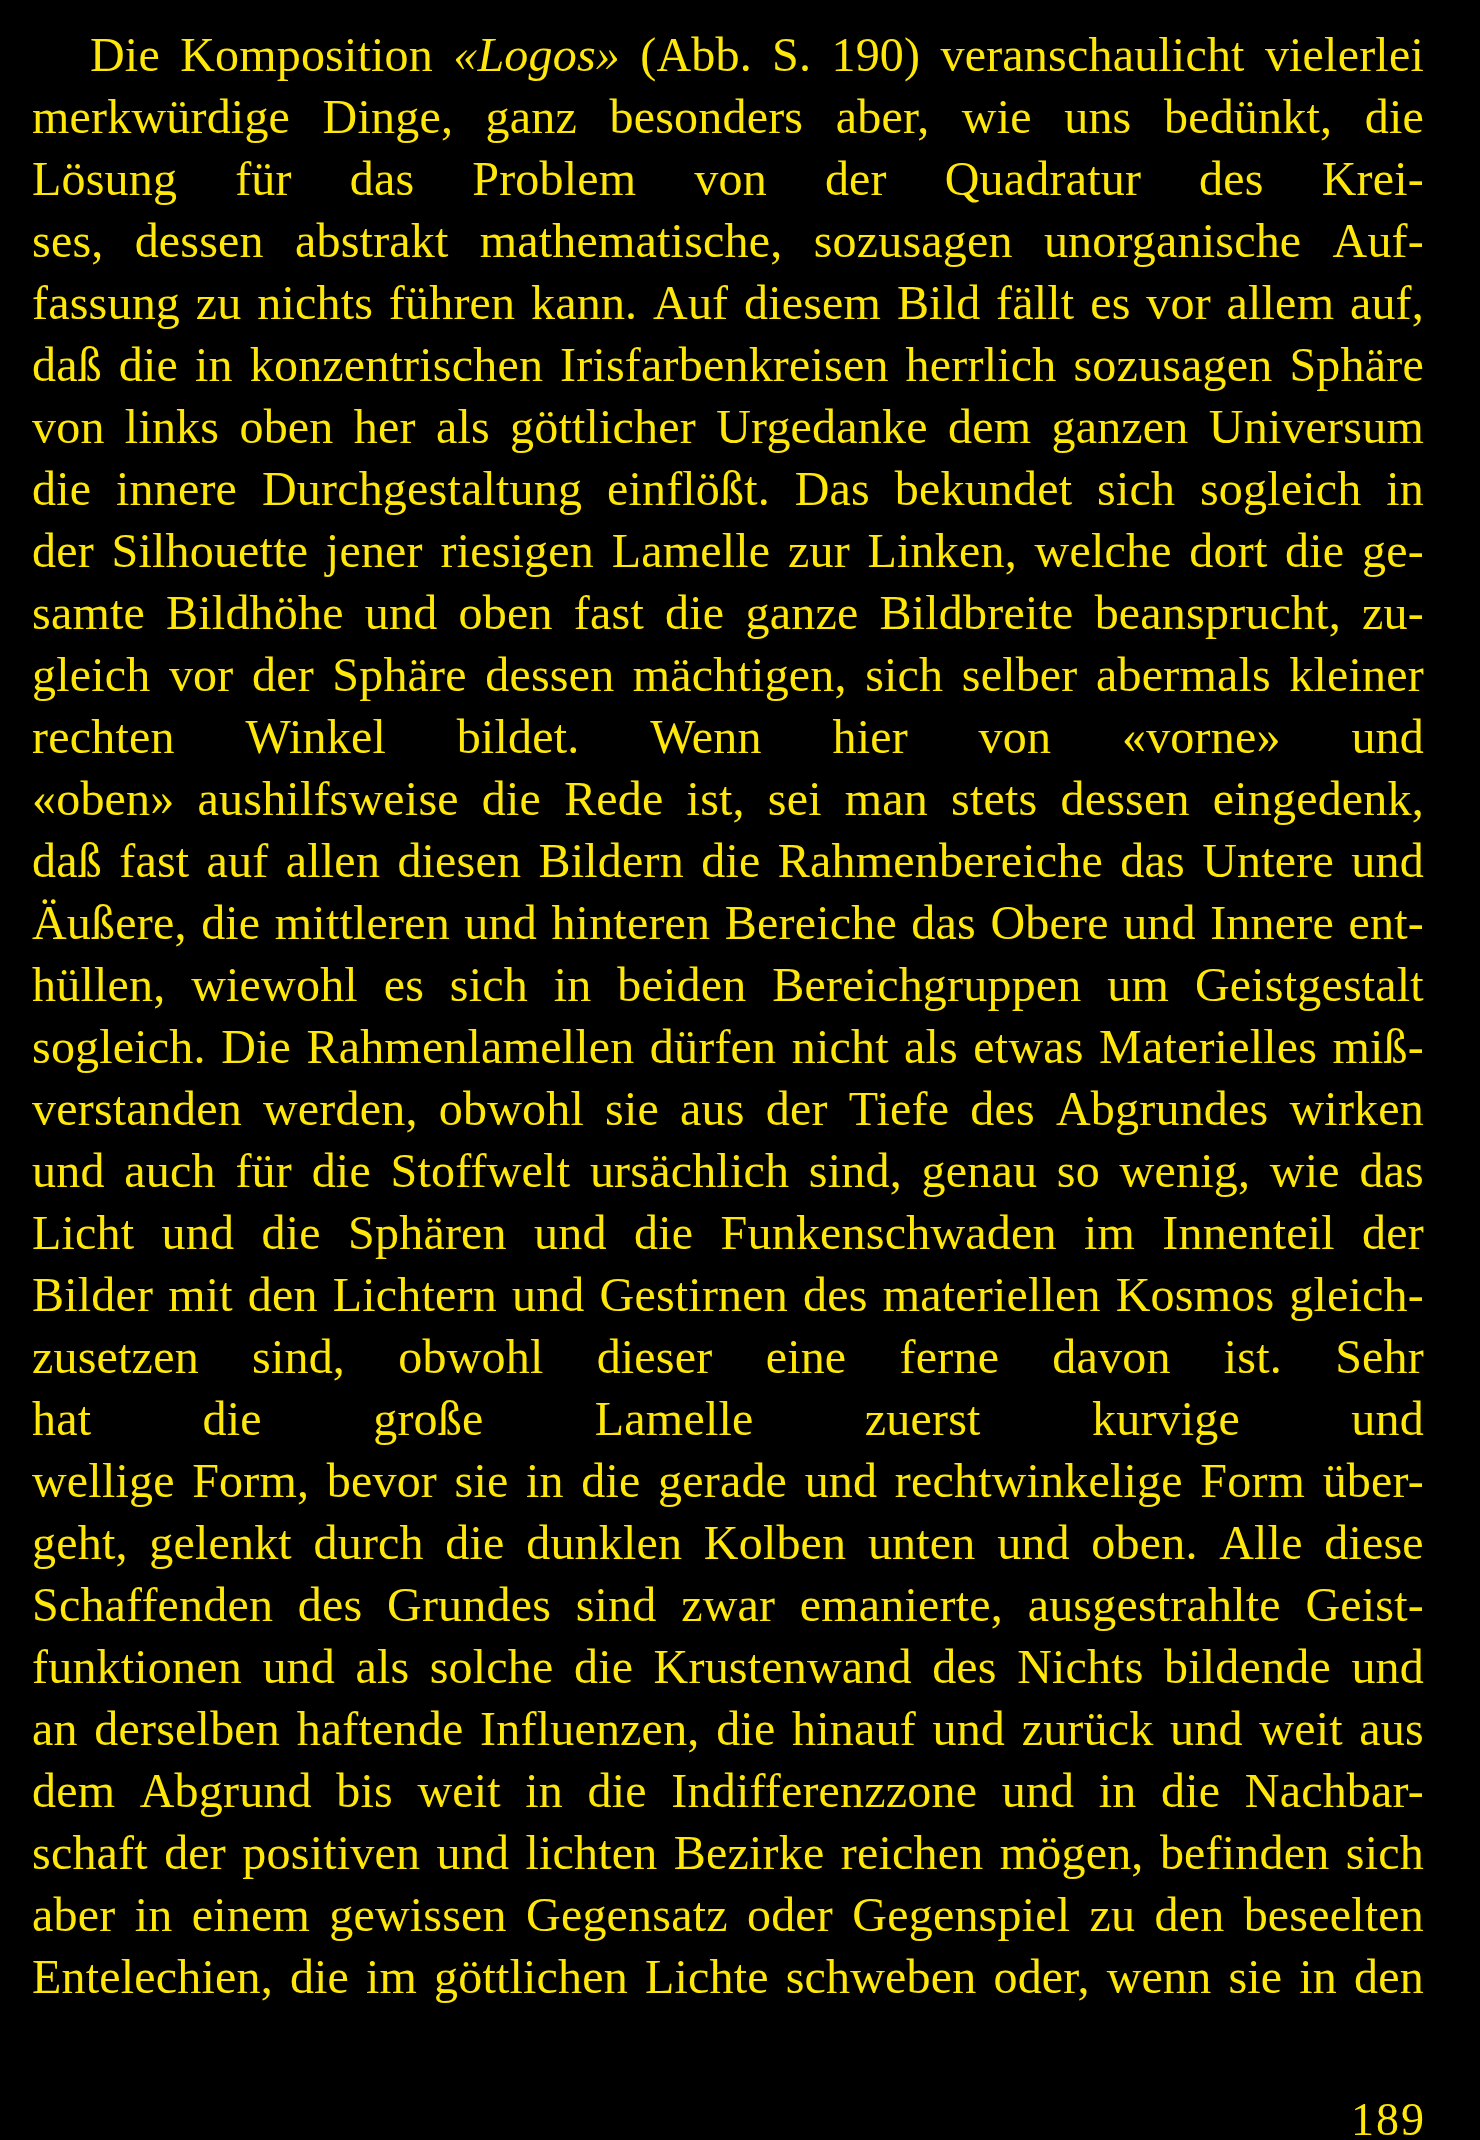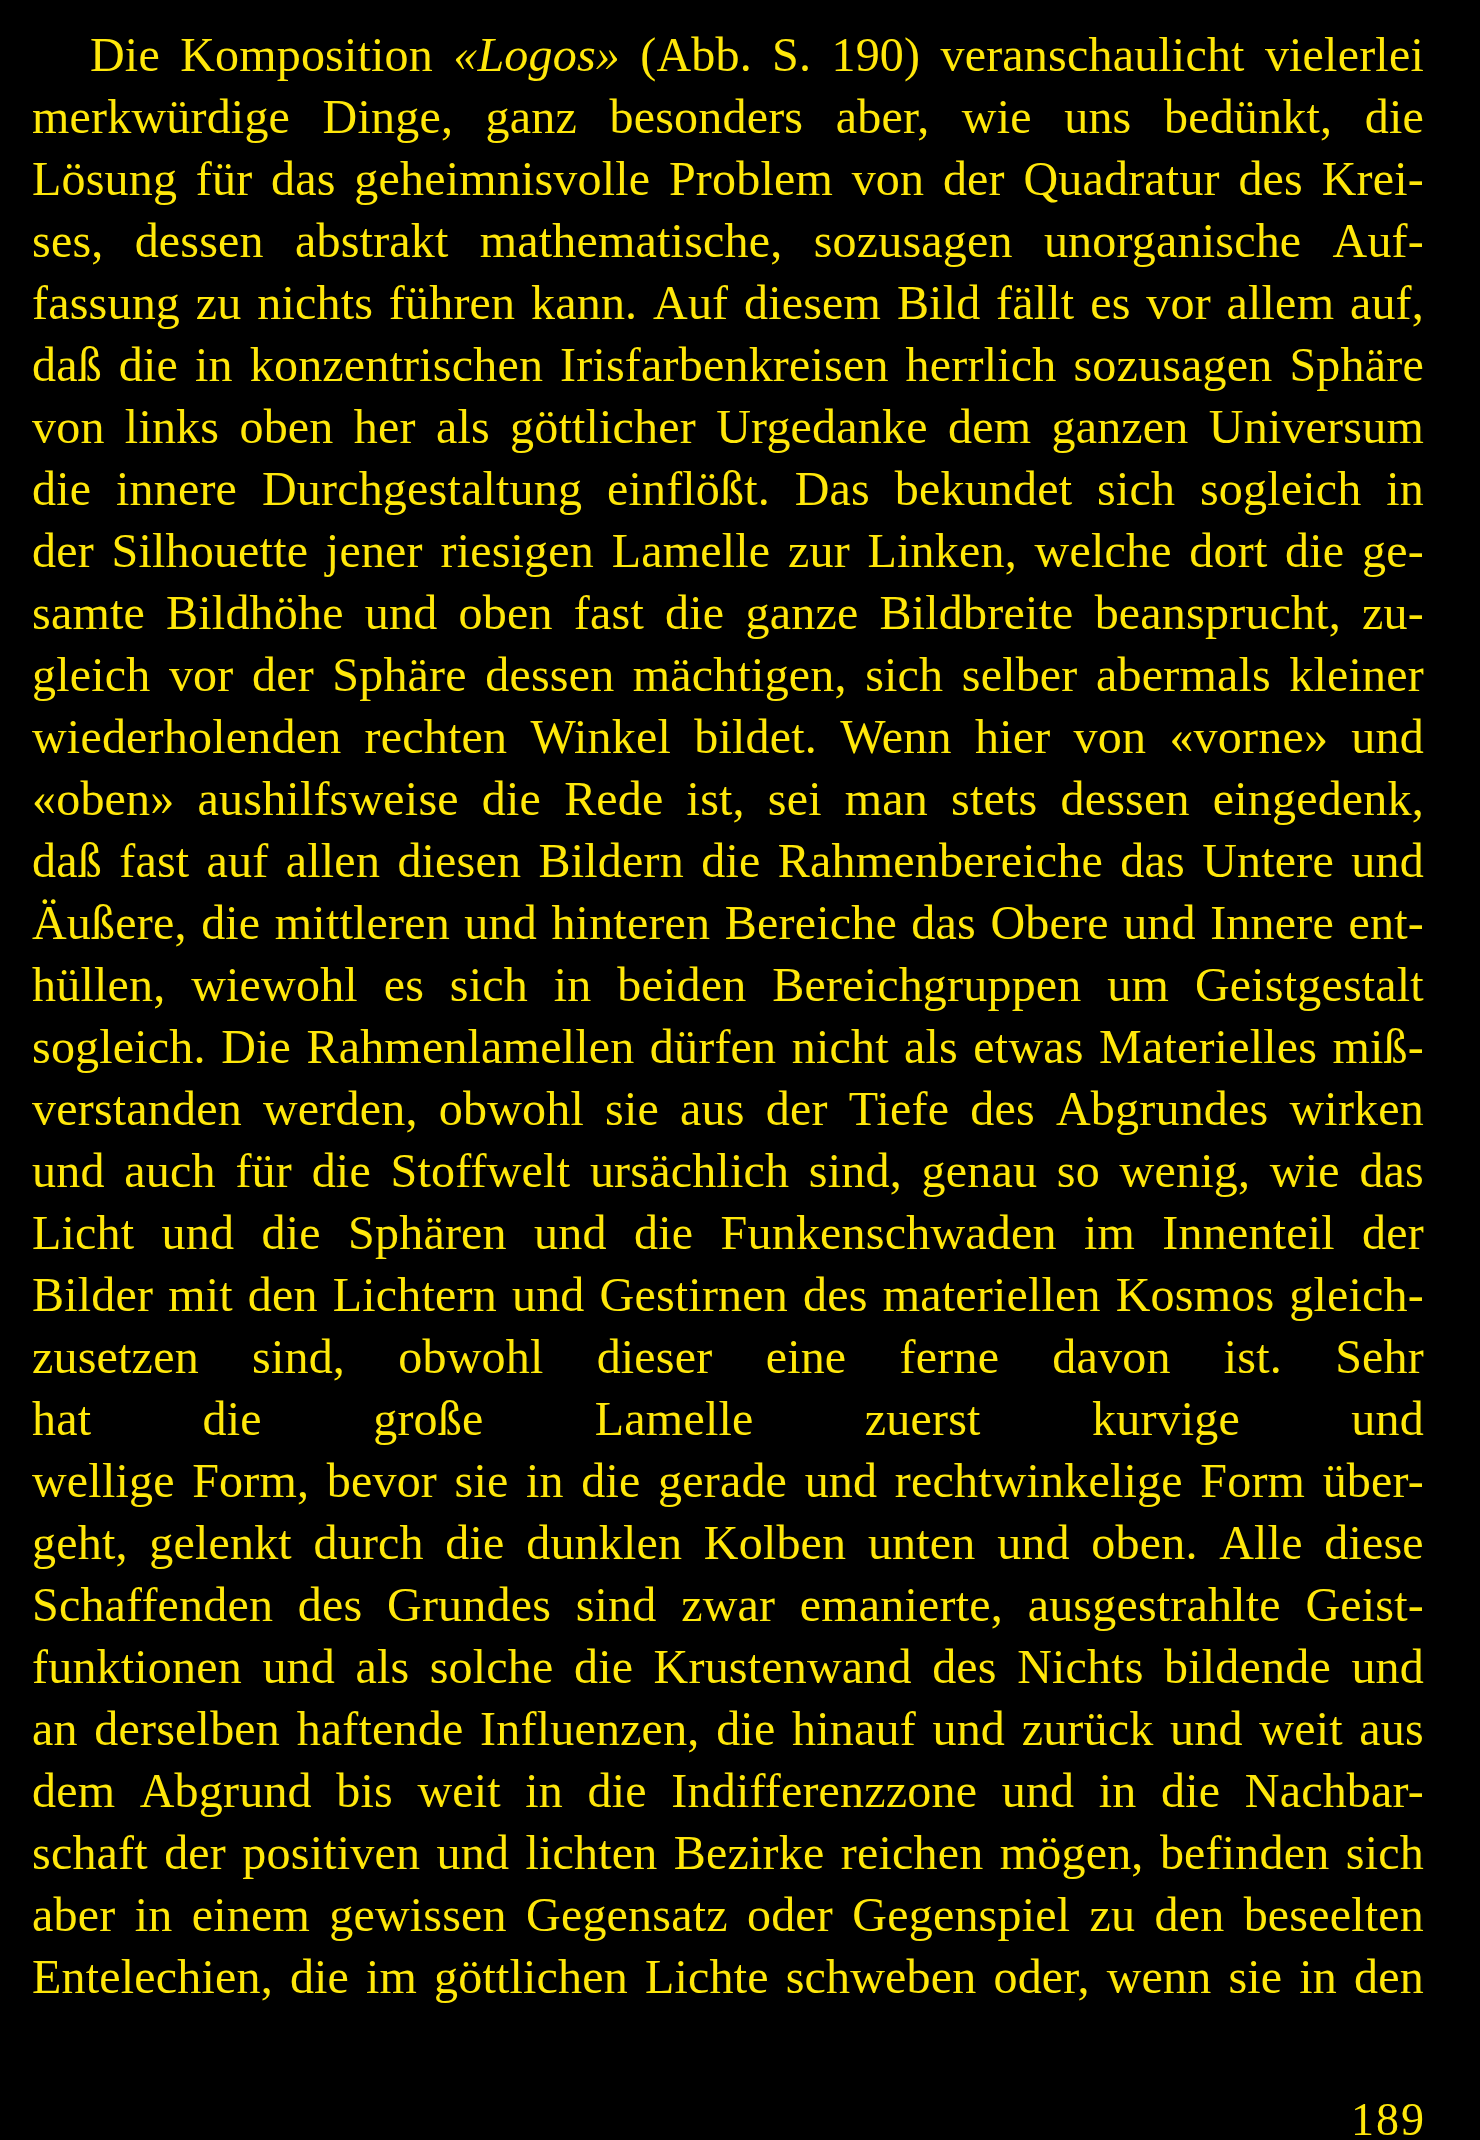--- a/index.html
+++ b/index.html
@@ -78,21 +78,20 @@
         <span>aber,</span>
         <span>wie</span>
         <span>uns</span>
         <span>bedünkt,</span>
         <span>die</span>
       </div>
       <div class="line">
         <span>Lösung</span>
         <span>für</span>
         <span>das</span>
-        <span>geheimnisvolle</span>
         <span>Problem</span>
         <span>von</span>
         <span>der</span>
         <span>Quadratur</span>
         <span>des</span>
         <span>Krei-</span>
       </div>
       <div class="line">
         <span>ses,</span>
         <span>dessen</span>
@@ -181,21 +180,20 @@
         <span>der</span>
         <span>Sphäre</span>
         <span>dessen</span>
         <span>mächtigen,</span>
         <span>sich</span>
         <span>selber</span>
         <span>abermals</span>
         <span>kleiner</span>
       </div>
       <div class="line">
-        <span>wiederholenden</span>
         <span>rechten</span>
         <span>Winkel</span>
         <span>bildet.</span>
         <span>Wenn</span>
         <span>hier</span>
         <span>von</span>
         <span>«vorne»</span>
         <span>und</span>
       </div>
       <div class="line">

